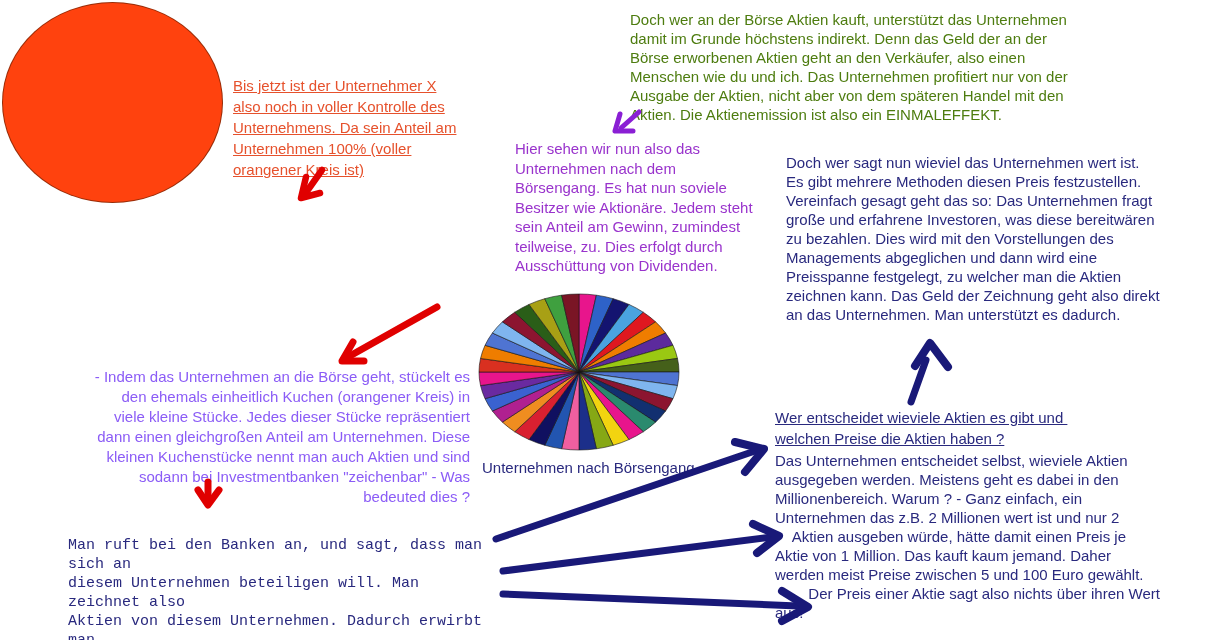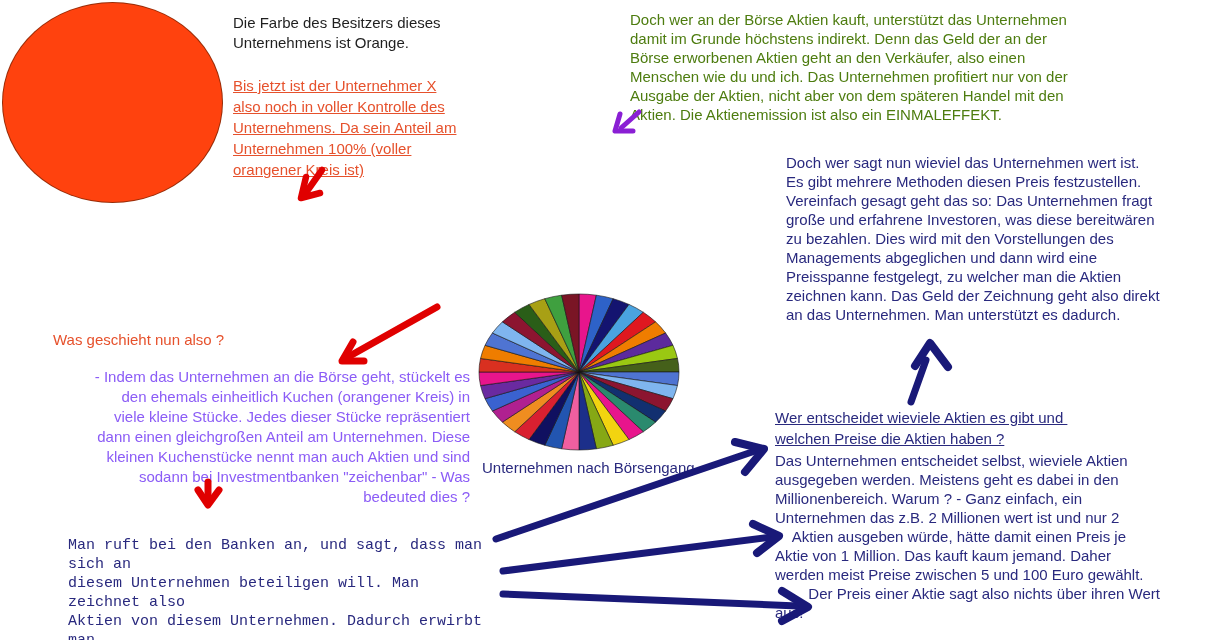--- a/index.html
+++ b/index.html
@@ -47,31 +47,28 @@
   }
   #arrow-layer path{fill:none;stroke-linecap:round;stroke-linejoin:round;}
 </style>
 </head>
 <body>
 
 <div id="canvas">
 
   <div id="orange-circle" style="background-color: rgb(255, 66, 14);"></div>
 
-  <div class="txt" id="owner-note" style="color: rgb(31, 31, 31);">Die Farbe des Besitzers dieses
-Unternehmens ist Orange.</div>
 
   <div class="txt" id="control-note" style="color: rgb(230, 81, 44); text-decoration: underline;">Bis jetzt ist der Unternehmer X
 also noch in voller Kontrolle des
 Unternehmens. Da sein Anteil am
 Unternehmen 100% (voller
 orangener Kreis ist)</div>
 
 
-  <div class="txt" id="what-happens" style="color: rgb(230, 81, 44);">Was geschieht nun also ?</div>
 
   <div class="txt" id="split-explain" style="color: #8b5cf6; text-align: right;">- Indem das Unternehmen an die Börse geht, stückelt es
 den ehemals einheitlich Kuchen (orangener Kreis) in
 viele kleine Stücke. Jedes dieser Stücke repräsentiert
 dann einen gleichgroßen Anteil am Unternehmen. Diese
 kleinen Kuchenstücke nennt man auch Aktien und sind
 sodann bei Investmentbanken "zeichenbar" - Was
 bedeuted dies ?</div>
 
   <div class="txt" id="bank-call" style="color: rgb(41, 41, 126);">Man ruft bei den Banken an, und sagt, dass man sich an
@@ -115,20 +112,27 @@
       <path d="M101,79 L14.40,40.00 A100,78 0 0 1 24.40,28.86 Z" fill="#7fb5ef" stroke="#141414" stroke-width="0.6"></path>
       <path d="M101,79 L24.40,28.86 A100,78 0 0 1 36.72,19.25 Z" fill="#8c1530" stroke="#141414" stroke-width="0.6"></path>
       <path d="M101,79 L36.72,19.25 A100,78 0 0 1 51.00,11.45 Z" fill="#2a5e18" stroke="#141414" stroke-width="0.6"></path>
       <path d="M101,79 L51.00,11.45 A100,78 0 0 1 66.80,5.70 Z" fill="#a8a015" stroke="#141414" stroke-width="0.6"></path>
       <path d="M101,79 L66.80,5.70 A100,78 0 0 1 83.64,2.18 Z" fill="#3fa03f" stroke="#141414" stroke-width="0.6"></path>
       <path d="M101,79 L83.64,2.18 A100,78 0 0 1 101.00,1.00 Z" fill="#7a1525" stroke="#141414" stroke-width="0.6"></path>
     </svg>
 
   <div class="txt" id="pie-caption" style="color: rgb(41, 41, 126);">Unternehmen nach Börsengang</div>
 
+  <div class="txt" id="after-ipo-note" style="color: rgb(153, 51, 204);">Hier sehen wir nun also das
+Unternehmen nach dem
+Börsengang. Es hat nun soviele
+Besitzer wie Aktionäre. Jedem steht
+sein Anteil am Gewinn, zumindest
+teilweise, zu. Dies erfolgt durch
+Ausschüttung von Dividenden.</div>
 
   <div class="txt" id="secondary-market" style="color: #4d7c0f;">Doch wer an der Börse Aktien kauft, unterstützt das Unternehmen
 damit im Grunde höchstens indirekt. Denn das Geld der an der
 Börse erworbenen Aktien geht an den Verkäufer, also einen
 Menschen wie du und ich. Das Unternehmen profitiert nur von der
 Ausgabe der Aktien, nicht aber von dem späteren Handel mit den
 Aktien. Die Aktienemission ist also ein EINMALEFFEKT.</div>
 
   <div class="txt" id="pricing-note" style="color: rgb(41, 41, 126);">Doch wer sagt nun wieviel das Unternehmen wert ist.
 Es gibt mehrere Methoden diesen Preis festzustellen.

